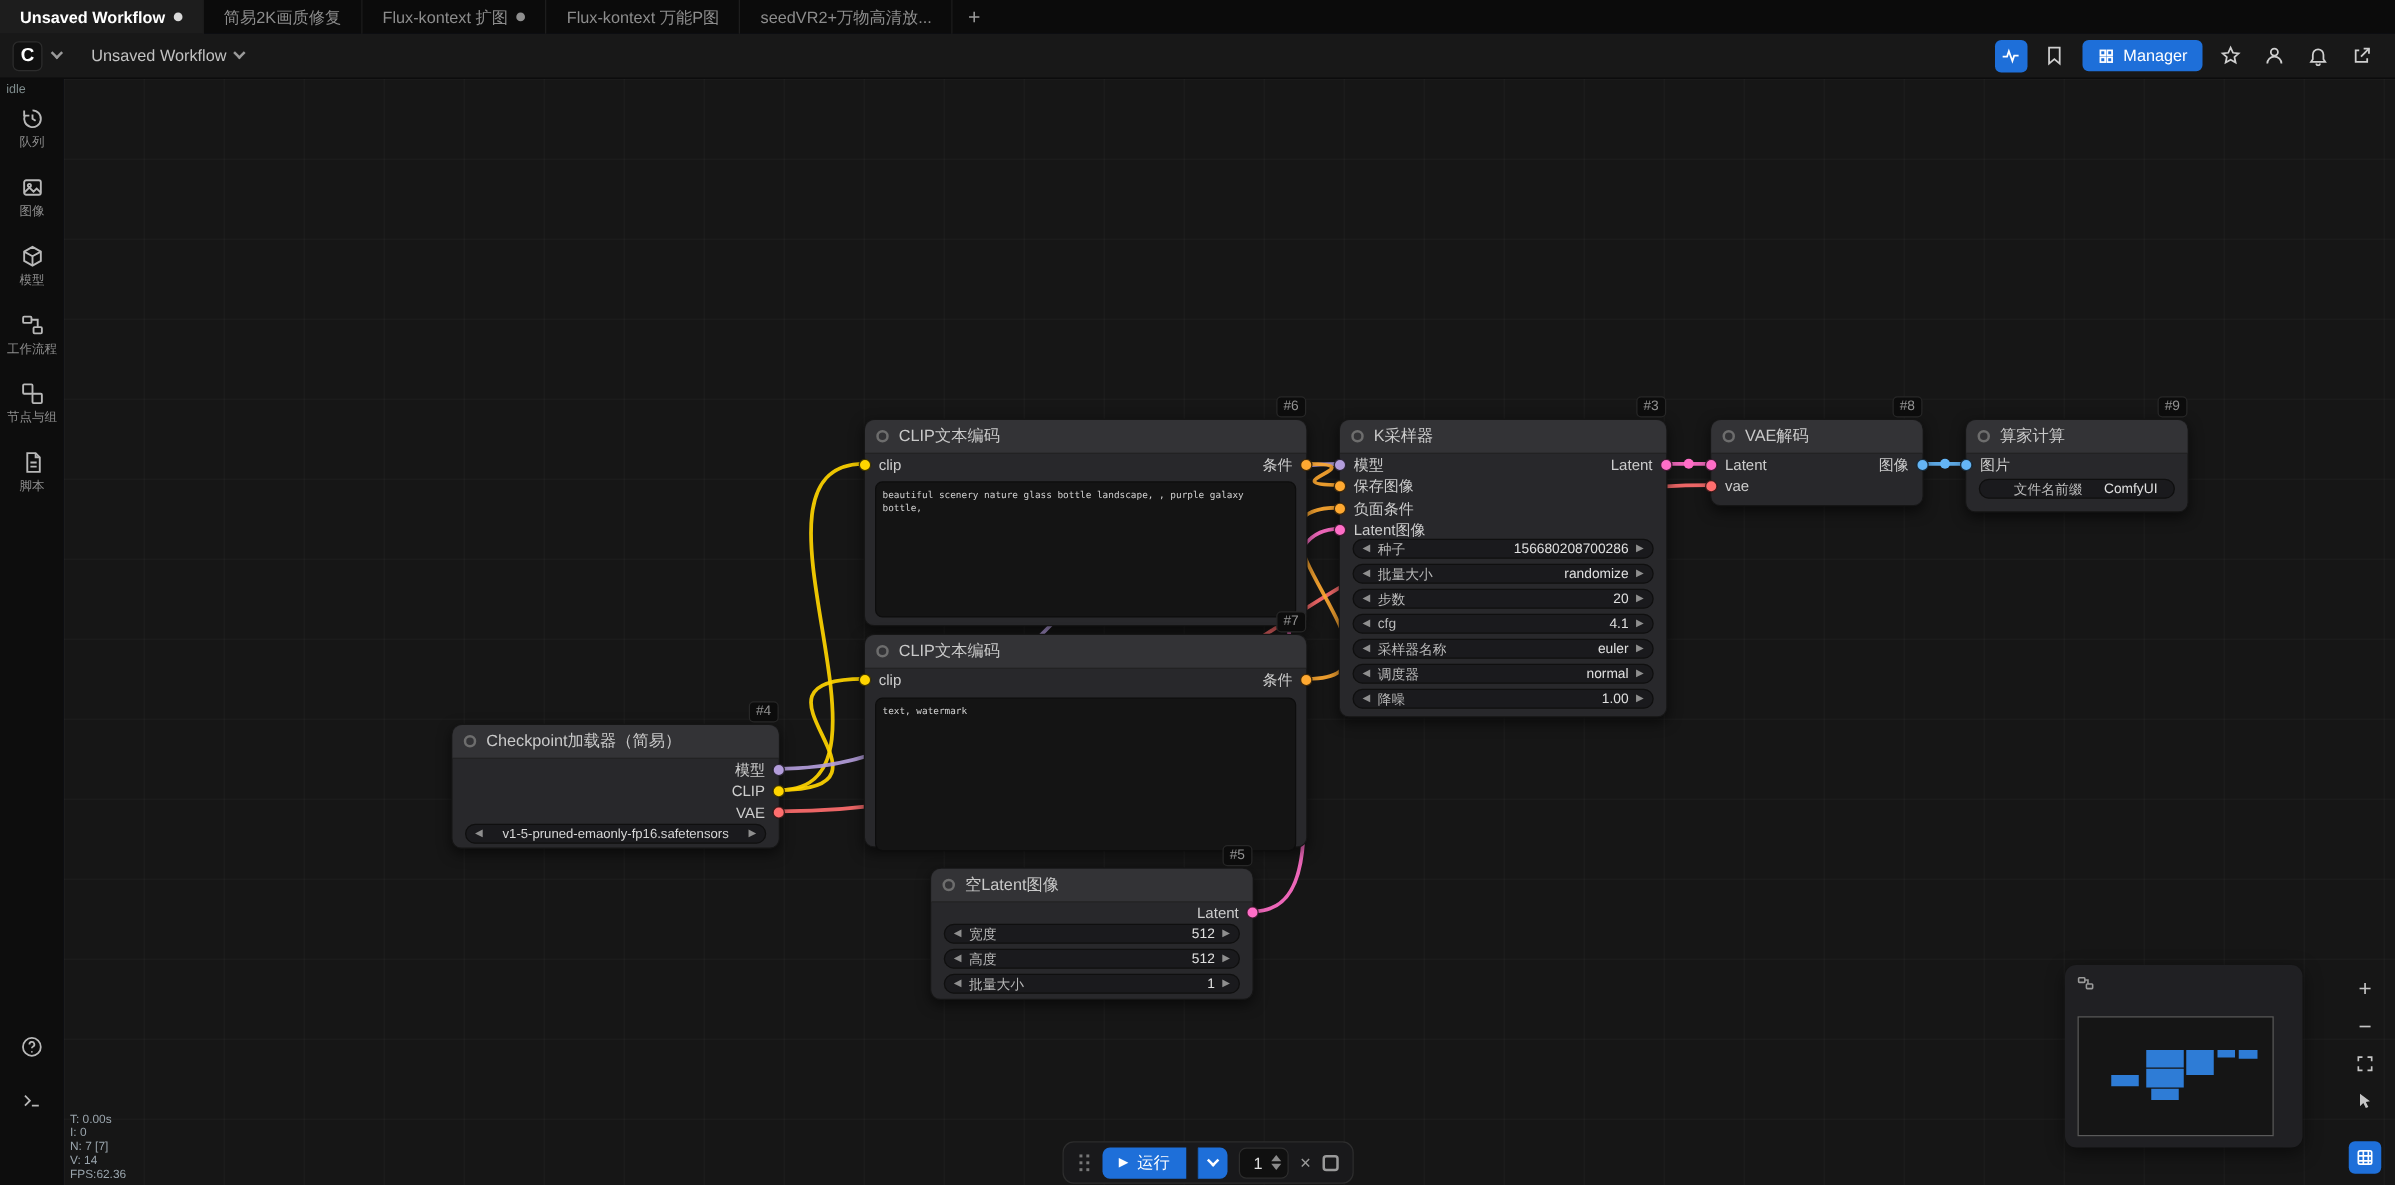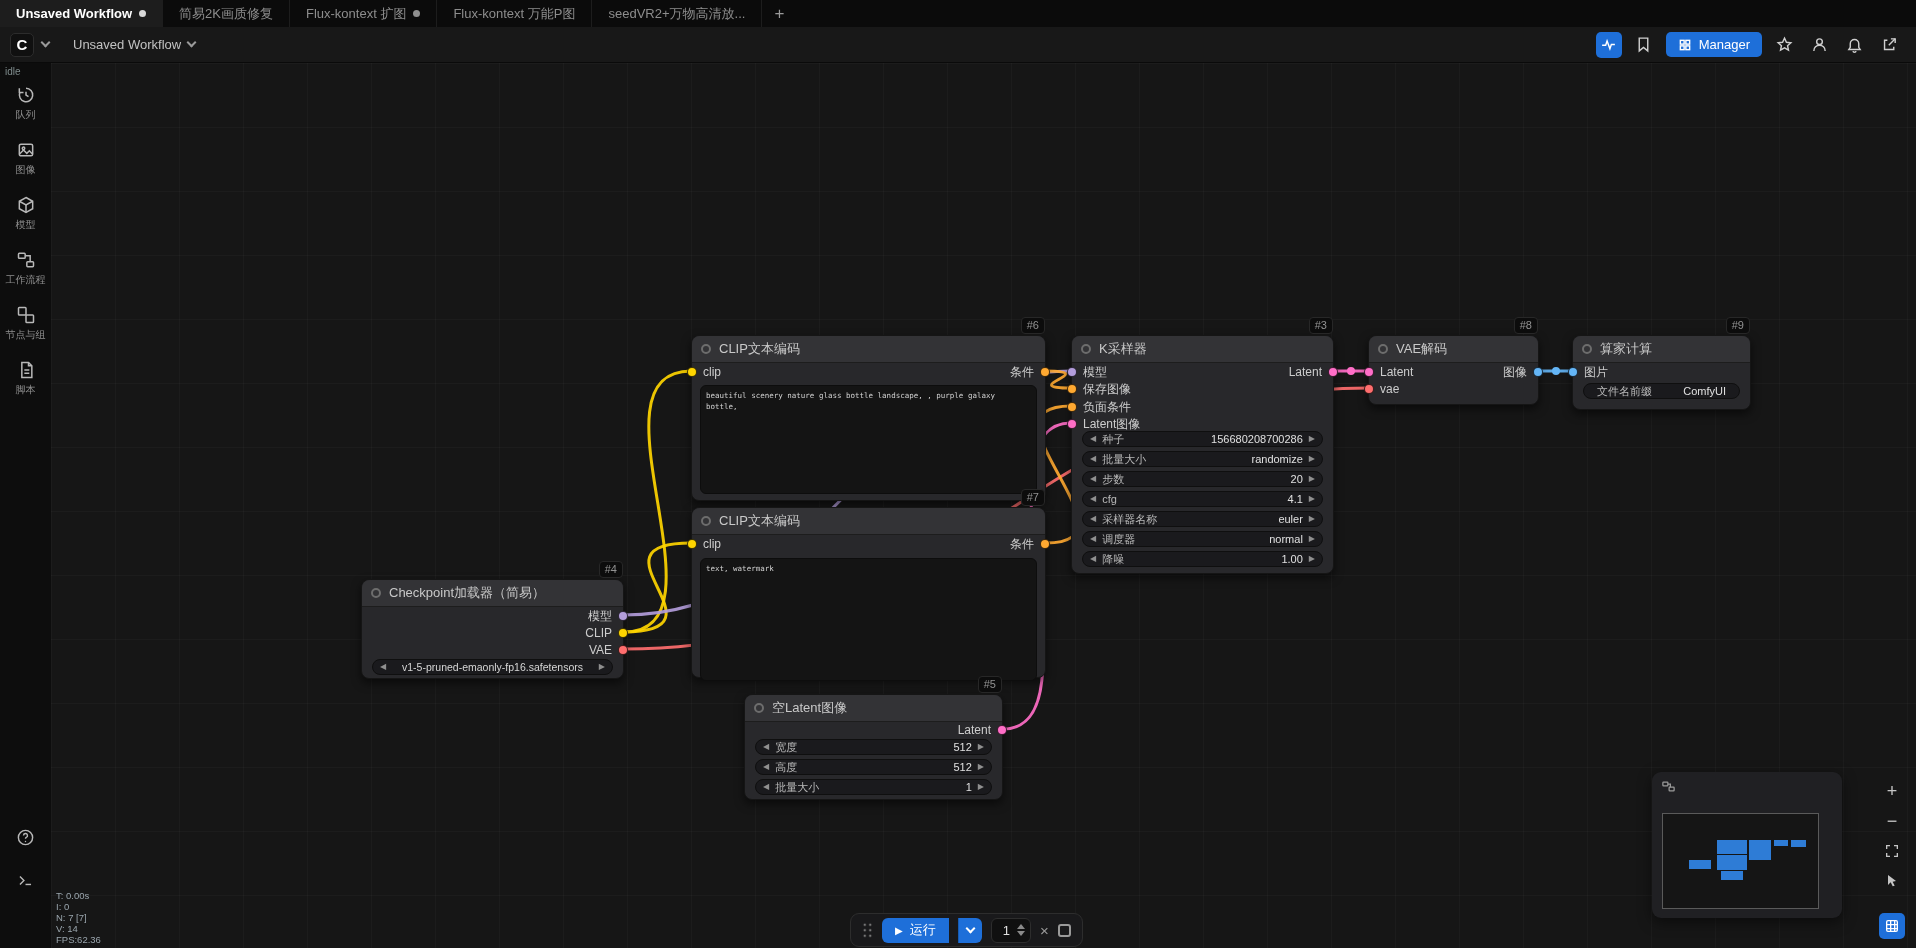--- a/index.html
+++ b/index.html
@@ -409,21 +409,21 @@
 
   <div class="node" style="left:1572px;top:335px;width:179px;height:75px">
     <div class="badge">#9</div>
     <div class="node-header">
       <span class="collapse-dot"></span>
       <span class="node-title">算家计算</span>
     </div>
     <span class="port in p-image" style="top:31px"></span>
     <span class="slot-label in" style="top:29px">图片</span>
     <div class="widget abs" style="left:10px;right:10px;top:47px">
-      <span class="wlabel" style="margin-left:6px">文件名前缀</span>
+      <span class="wlabel" style="margin-left:20px">文件名前缀</span>
       <span class="wvalue">ComfyUI</span>
     </div>
   </div>
 
   <div class="runbar">
     <span class="drag-dots"></span>
     <button class="run-btn">
       <span style="font-size:10px">▶</span>
       <span>运行</span>
     </button>

